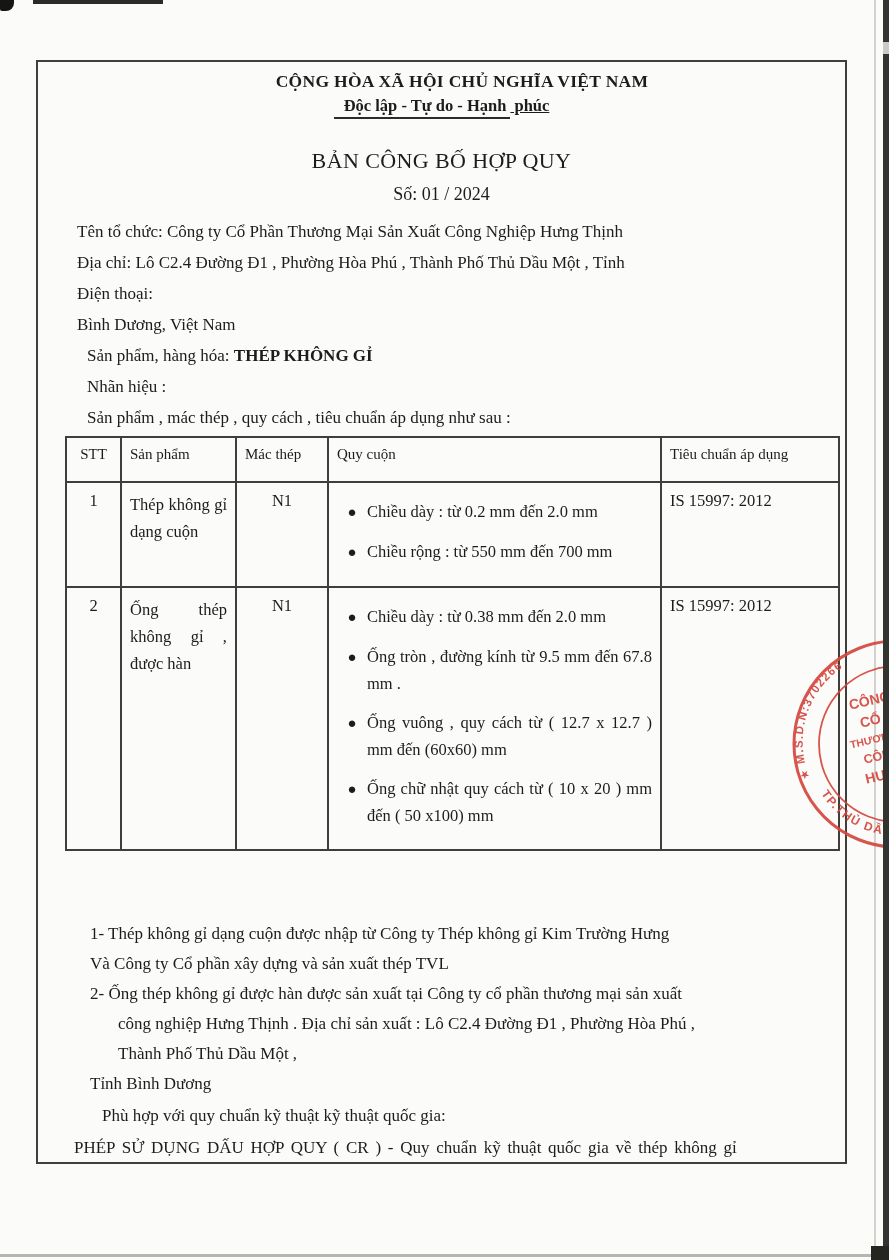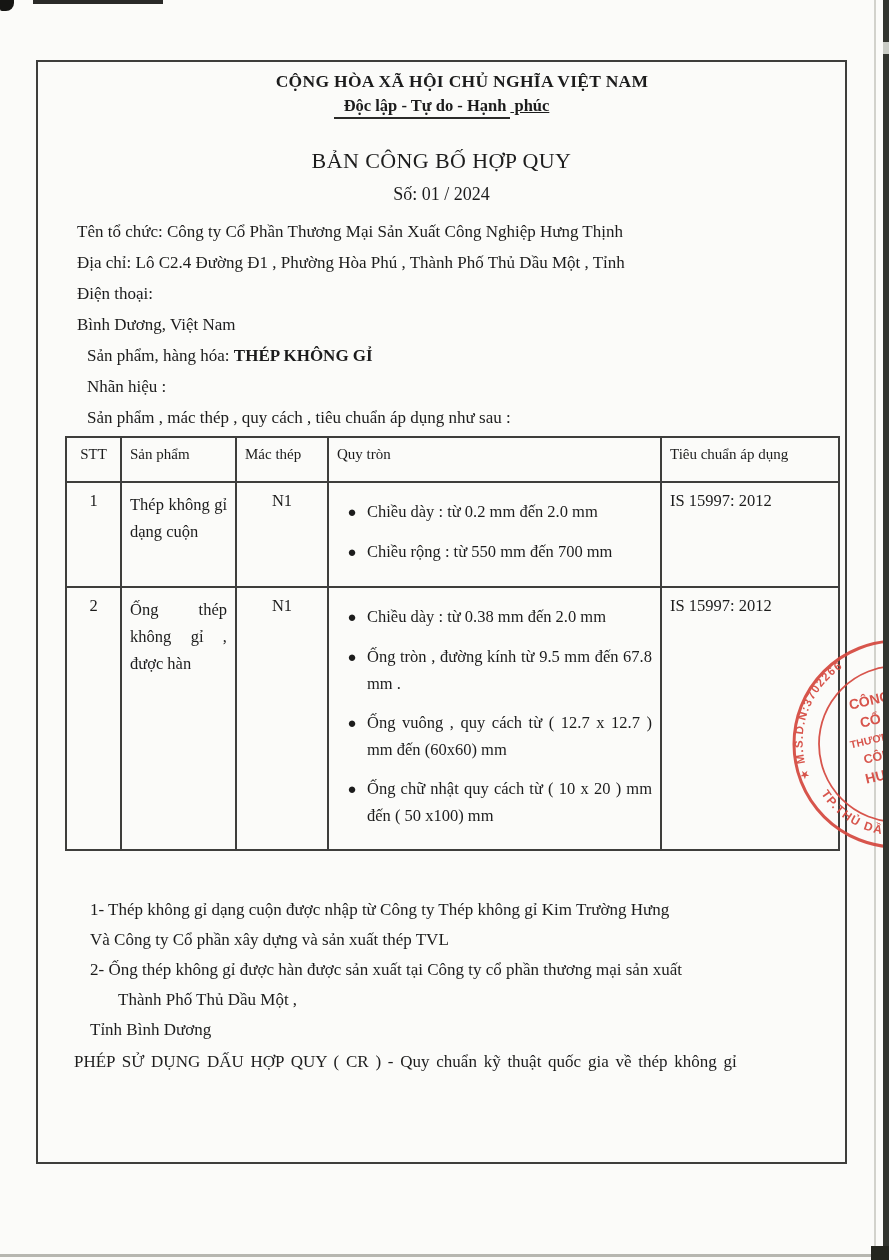--- a/index.html
+++ b/index.html
@@ -49,21 +49,21 @@
   td.cell-sp{text-align:justify;padding:10px 9px;line-height:27px;}
   td.cell-qc{padding:10px 12px 10px 16px;}
   td.cell-tc{padding:10px 10px;}
   .r1{height:90px;}
   .r2{height:232px;}
   .bullets{margin:0;padding:0;list-style:none;}
   .bullets li{display:flex;margin:7px 0 12px 0;line-height:27px;}
   .bullets .dot{flex:0 0 30px;text-align:center;font-size:15px;padding-top:1px;}
   .bullets .btxt{flex:1;text-align:justify;}
 
-  .notes{margin-top:44px;padding:0 26px 0 52px;font-size:17px;line-height:30px;}
+  .notes{margin-top:68px;padding:0 26px 0 52px;font-size:17px;line-height:30px;}
   .notes .hang{padding-left:28px;}
   .notes .tight{padding-left:0;}
   .conform{padding-left:12px;margin-top:2px;}
   .qcvn{margin-left:-16px;margin-top:2px;}
   .qcvn .l1{padding-left:28px;word-spacing:21px;}
   .qcvn .l2{word-spacing:2.5px;}
 
   
   .stamp-wrap{position:absolute;left:779px;top:628px;width:110px;height:232px;overflow:hidden;z-index:20;opacity:.92;}
   .stamp-wrap svg{display:block;}
@@ -99,21 +99,21 @@
         <col class="col-sp">
         <col class="col-mt">
         <col class="col-qc">
         <col class="col-tc">
     </colgroup>
     <tbody>
         <tr>
       <td class="hcell c">STT</td>
       <td class="hcell">Sản phẩm</td>
       <td class="hcell">Mác thép</td>
-      <td class="hcell">Quy tròn</td>
+      <td class="hcell">Quy cuộn</td>
       <td class="hcell">Tiêu chuẩn áp dụng</td>
     </tr>
     <tr class="r1">
       <td class="c">1</td>
       <td class="cell-sp">Thép không gỉ dạng cuộn</td>
       <td class="c">N1</td>
       <td class="cell-qc">
         <ul class="bullets">
           <li>
                 <span class="dot">●</span>
@@ -153,22 +153,24 @@
       </td>
       <td class="cell-tc">IS 15997: 2012</td>
     </tr>
   </tbody>
     </table>
 
   <div class="notes">
     <div class="tight">1- Thép không gỉ dạng cuộn được nhập từ Công ty Thép không gỉ Kim Trường Hưng</div>
     <div class="tight">Và Công ty Cổ phần xây dựng và sản xuất thép TVL</div>
     <div class="tight">2- Ống thép không gỉ được hàn được sản xuất tại Công ty cổ phần thương mại sản xuất</div>
+    <div class="hang">công nghiệp Hưng Thịnh . Địa chỉ sản xuất : Lô C2.4 Đường Đ1 , Phường Hòa Phú ,</div>
     <div class="hang">Thành Phố Thủ Dầu Một ,</div>
     <div class="tight">Tỉnh Bình Dương</div>
+    <div class="conform">Phù hợp với quy chuẩn kỹ thuật kỹ thuật quốc gia:</div>
     <div class="qcvn">
       <div class="l2">PHÉP SỬ DỤNG DẤU HỢP QUY ( CR ) -  Quy chuẩn kỹ thuật quốc gia về thép không gỉ</div>
     </div>
   </div>
 
 </div>
 
 <div class="stamp-wrap">
   <svg width="110" height="232" viewBox="0 0 110 232" xmlns="http://www.w3.org/2000/svg">
     <g fill="none" stroke="#d5473e">

